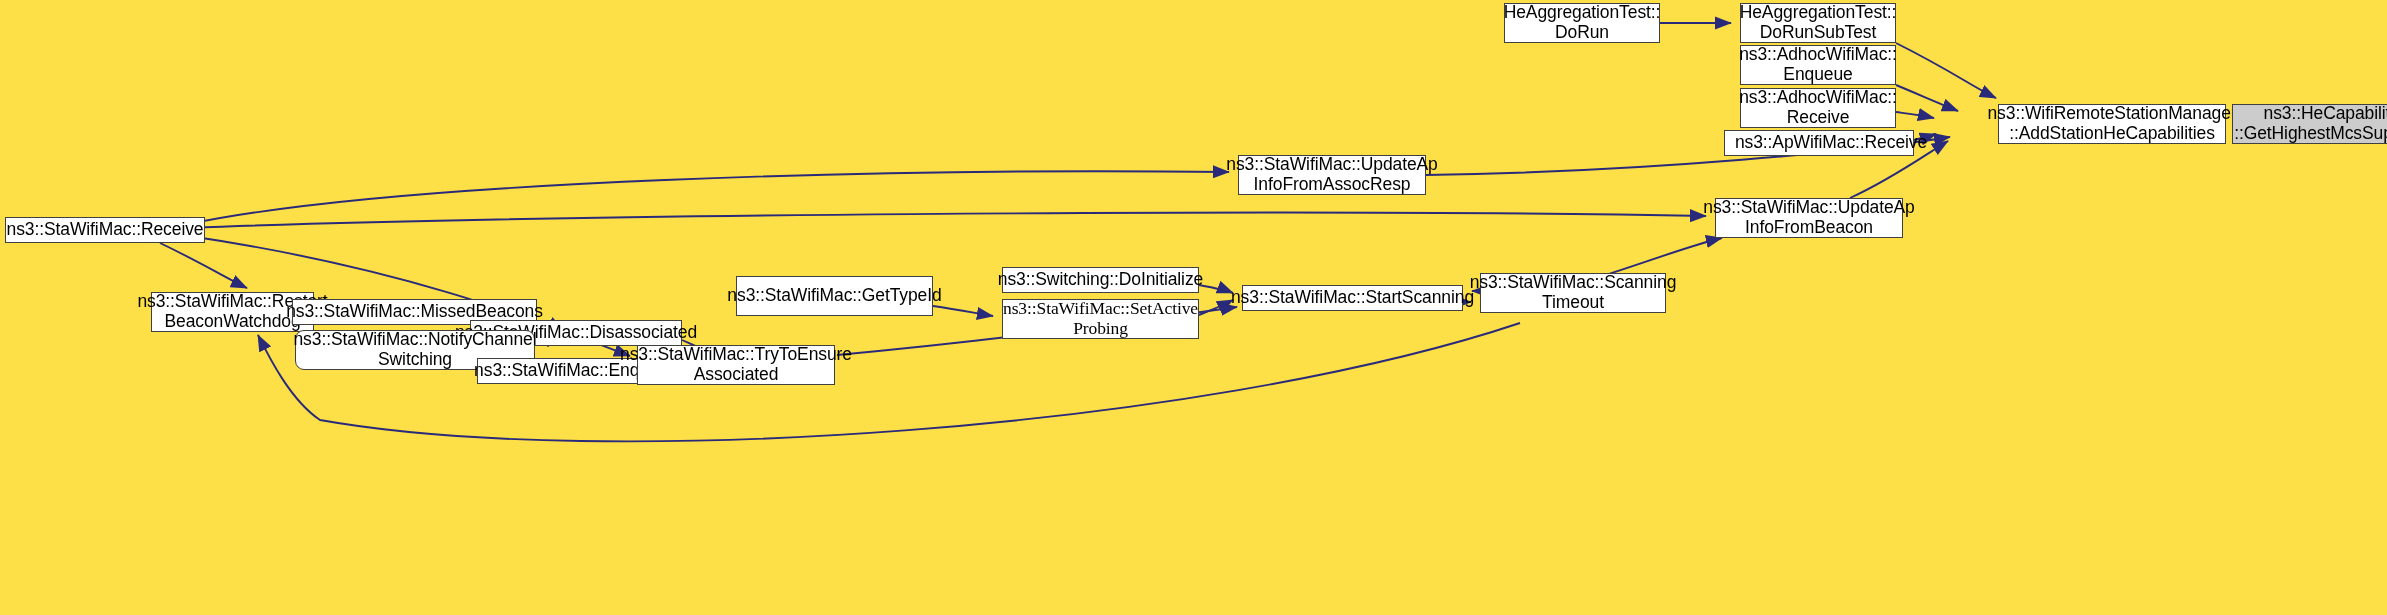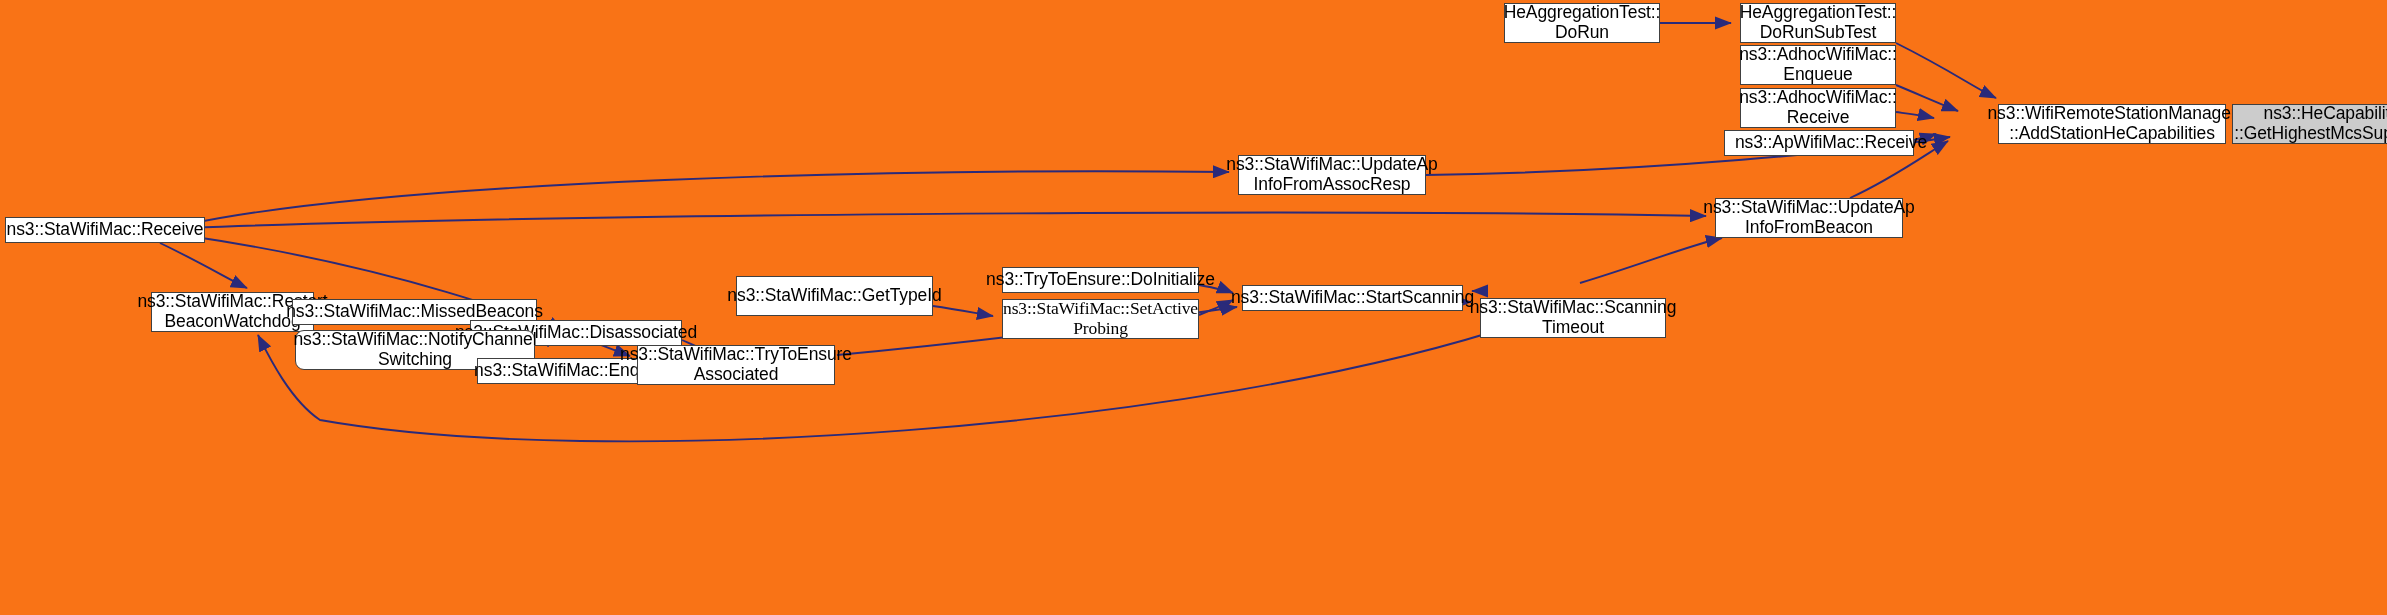--- a/index.html
+++ b/index.html
@@ -4,21 +4,21 @@
 <style>
   html, body {
     margin: 0;
     padding: 0;
     background: #ffffff;
   }
   #canvas {
     position: relative;
     width: 2387px;
     height: 615px;
-    background: #f97316;
+    background: #fde047;
     overflow: hidden;
     font-family: "Liberation Sans", "DejaVu Sans", sans-serif;
   }
   #edge-layer {
     position: absolute;
     left: 0;
     top: 0;
     width: 2387px;
     height: 615px;
     pointer-events: none;
@@ -94,26 +94,26 @@
       <div class="node" style="left: 1724px; top: 130px; width: 190px; height: 26px; padding-left: 24px;">ns3::ApWifiMac::Receive</div>
       <div class="node" style="left: 1998px; top: 104px; width: 228px; height: 40px;">ns3::WifiRemoteStationManager
 ::AddStationHeCapabilities</div>
       <div class="node highlight" style="left: 2232px; top: 104px; width: 212px; height: 40px;">ns3::HeCapabilities
 ::GetHighestMcsSupported</div>
       <div class="node" style="left: 1238px; top: 155px; width: 188px; height: 40px;">ns3::StaWifiMac::UpdateAp
 InfoFromAssocResp</div>
       <div class="node" style="left: 1715px; top: 198px; width: 188px; height: 40px;">ns3::StaWifiMac::UpdateAp
 InfoFromBeacon</div>
       <div class="node" style="left: 5px; top: 217px; width: 200px; height: 26px;">ns3::StaWifiMac::Receive</div>
-      <div class="node" style="left: 1002px; top: 267px; width: 197px; height: 26px;">ns3::TryToEnsure::DoInitialize</div>
+      <div class="node" style="left: 1002px; top: 267px; width: 197px; height: 26px;">ns3::Switching::DoInitialize</div>
       <div class="node" style="left: 736px; top: 276px; width: 197px; height: 40px;">ns3::StaWifiMac::GetTypeId</div>
       <div class="node" style="left: 1002px; top: 299px; width: 197px; height: 40px; font-family: Liberation Serif, serif;">ns3::StaWifiMac::SetActive
 Probing</div>
       <div class="node" style="left: 1242px; top: 285px; width: 221px; height: 26px;">ns3::StaWifiMac::StartScanning</div>
-      <div class="node" style="left: 1480px; top: 298px; width: 186px; height: 40px;">ns3::StaWifiMac::Scanning
+      <div class="node" style="left: 1480px; top: 273px; width: 186px; height: 40px;">ns3::StaWifiMac::Scanning
 Timeout</div>
       <div class="node" style="left: 151px; top: 292px; width: 163px; height: 40px;">ns3::StaWifiMac::Restart
 BeaconWatchdog</div>
       <div class="node" style="left: 292px; top: 299px; width: 245px; height: 26px;">ns3::StaWifiMac::MissedBeacons</div>
       <div class="node" style="left: 470px; top: 320px; width: 212px; height: 26px;">ns3::StaWifiMac::Disassociated</div>
       <div class="node" style="left: 295px; top: 330px; width: 240px; height: 40px; border-radius: 9px;">ns3::StaWifiMac::NotifyChannel
 Switching</div>
       <div class="node" style="left: 477px; top: 358px; width: 198px; height: 26px;">ns3::StaWifiMac::Enqueue</div>
       <div class="node" style="left: 637px; top: 345px; width: 198px; height: 40px;">ns3::StaWifiMac::TryToEnsure
 Associated</div>

